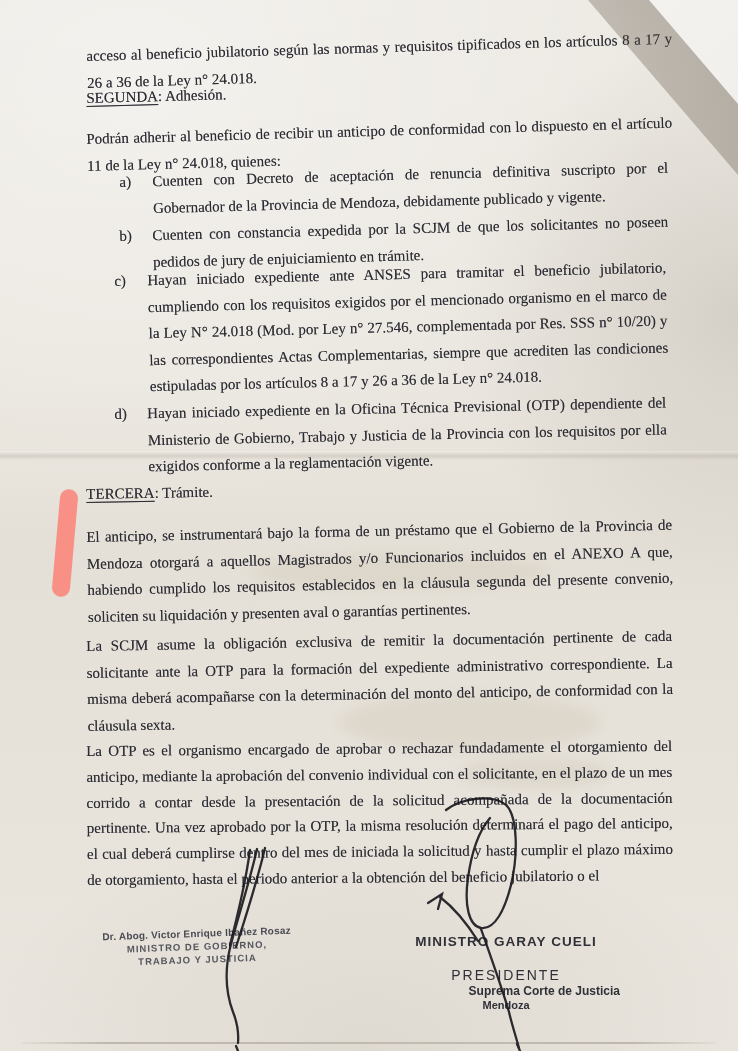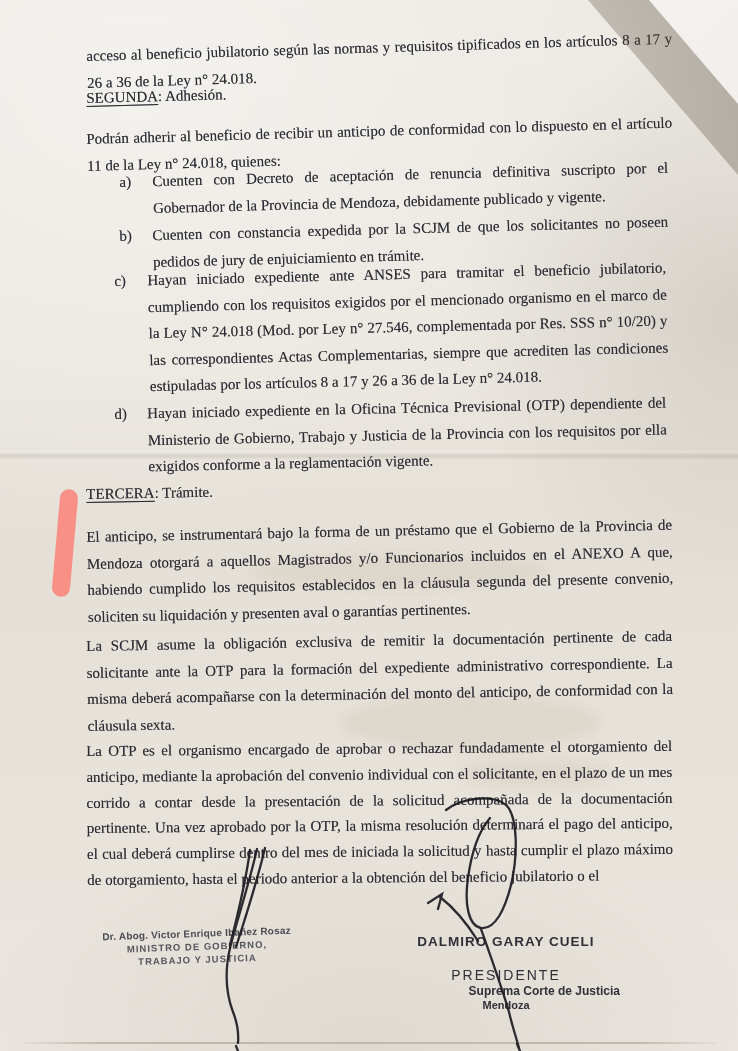--- a/index.html
+++ b/index.html
@@ -116,21 +116,21 @@
   <p class="para" id="b-p2">La SCJM asume la obligación exclusiva de remitir la documentación pertinente de cada solicitante ante la OTP para la formación del expediente administrativo correspondiente. La misma deberá acompañarse con la determinación del monto del anticipo, de conformidad con la cláusula sexta.</p>
   <p class="para" id="b-p3">La OTP es el organismo encargado de aprobar o rechazar fundadamente el otorgamiento del anticipo, mediante la aprobación del convenio individual con el solicitante, en el plazo de un mes corrido a contar desde la presentación de la solicitud acompañada de la documentación pertinente. Una vez aprobado por la OTP, la misma resolución determinará el pago del anticipo, el cual deberá cumplirse dentro del mes de iniciada la solicitud y hasta cumplir el plazo máximo de otorgamiento, hasta el periodo anterior a la obtención del beneficio jubilatorio o el</p>
 
   <div class="stamp stamp-left">
     <div class="name">Dr. Abog. Victor Enrique Ibañez Rosaz</div>
     <div class="role">MINISTRO DE GOBIERNO,</div>
     <div class="role">TRABAJO Y JUSTICIA</div>
   </div>
 
   <div class="stamp stamp-right">
-    <div class="name">DALMIRO GARAY CUELI</div>
+    <div class="name">MINISTRO GARAY CUELI</div>
     <div class="title">PRESIDENTE</div>
     <div class="org">Suprema Corte de Justicia</div>
     <div class="city">Mendoza</div>
   </div>
 
   <svg class="sig-svg" viewBox="0 0 738 1051">
     <g stroke="#17171d" stroke-width="2.3" fill="none" stroke-linecap="round" opacity="0.9">
 
       <g>
         <path d="M257 849 C250 880 239 914 231 944 C226 963 224 988 233 1012 C237 1022 239 1031 238 1043"></path>

